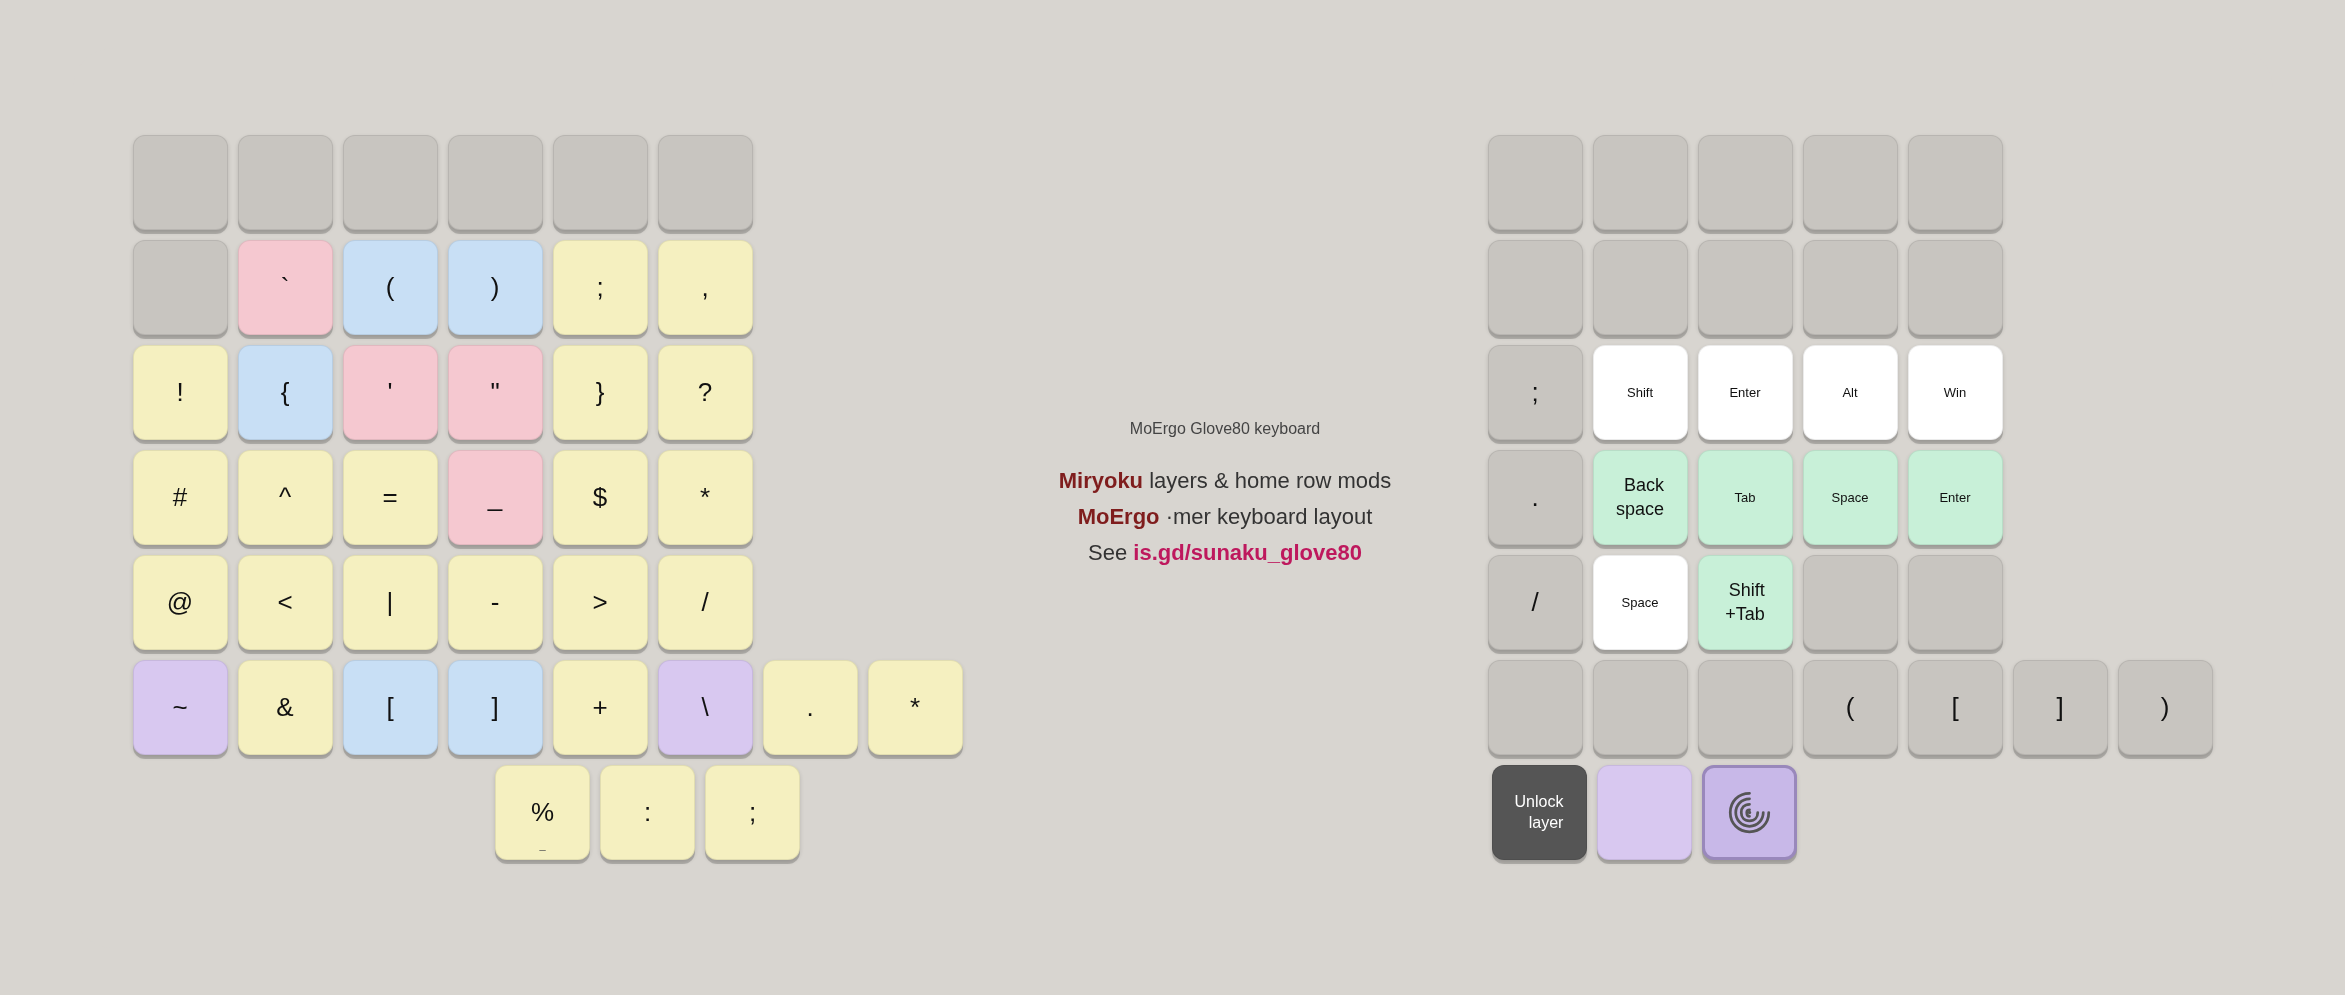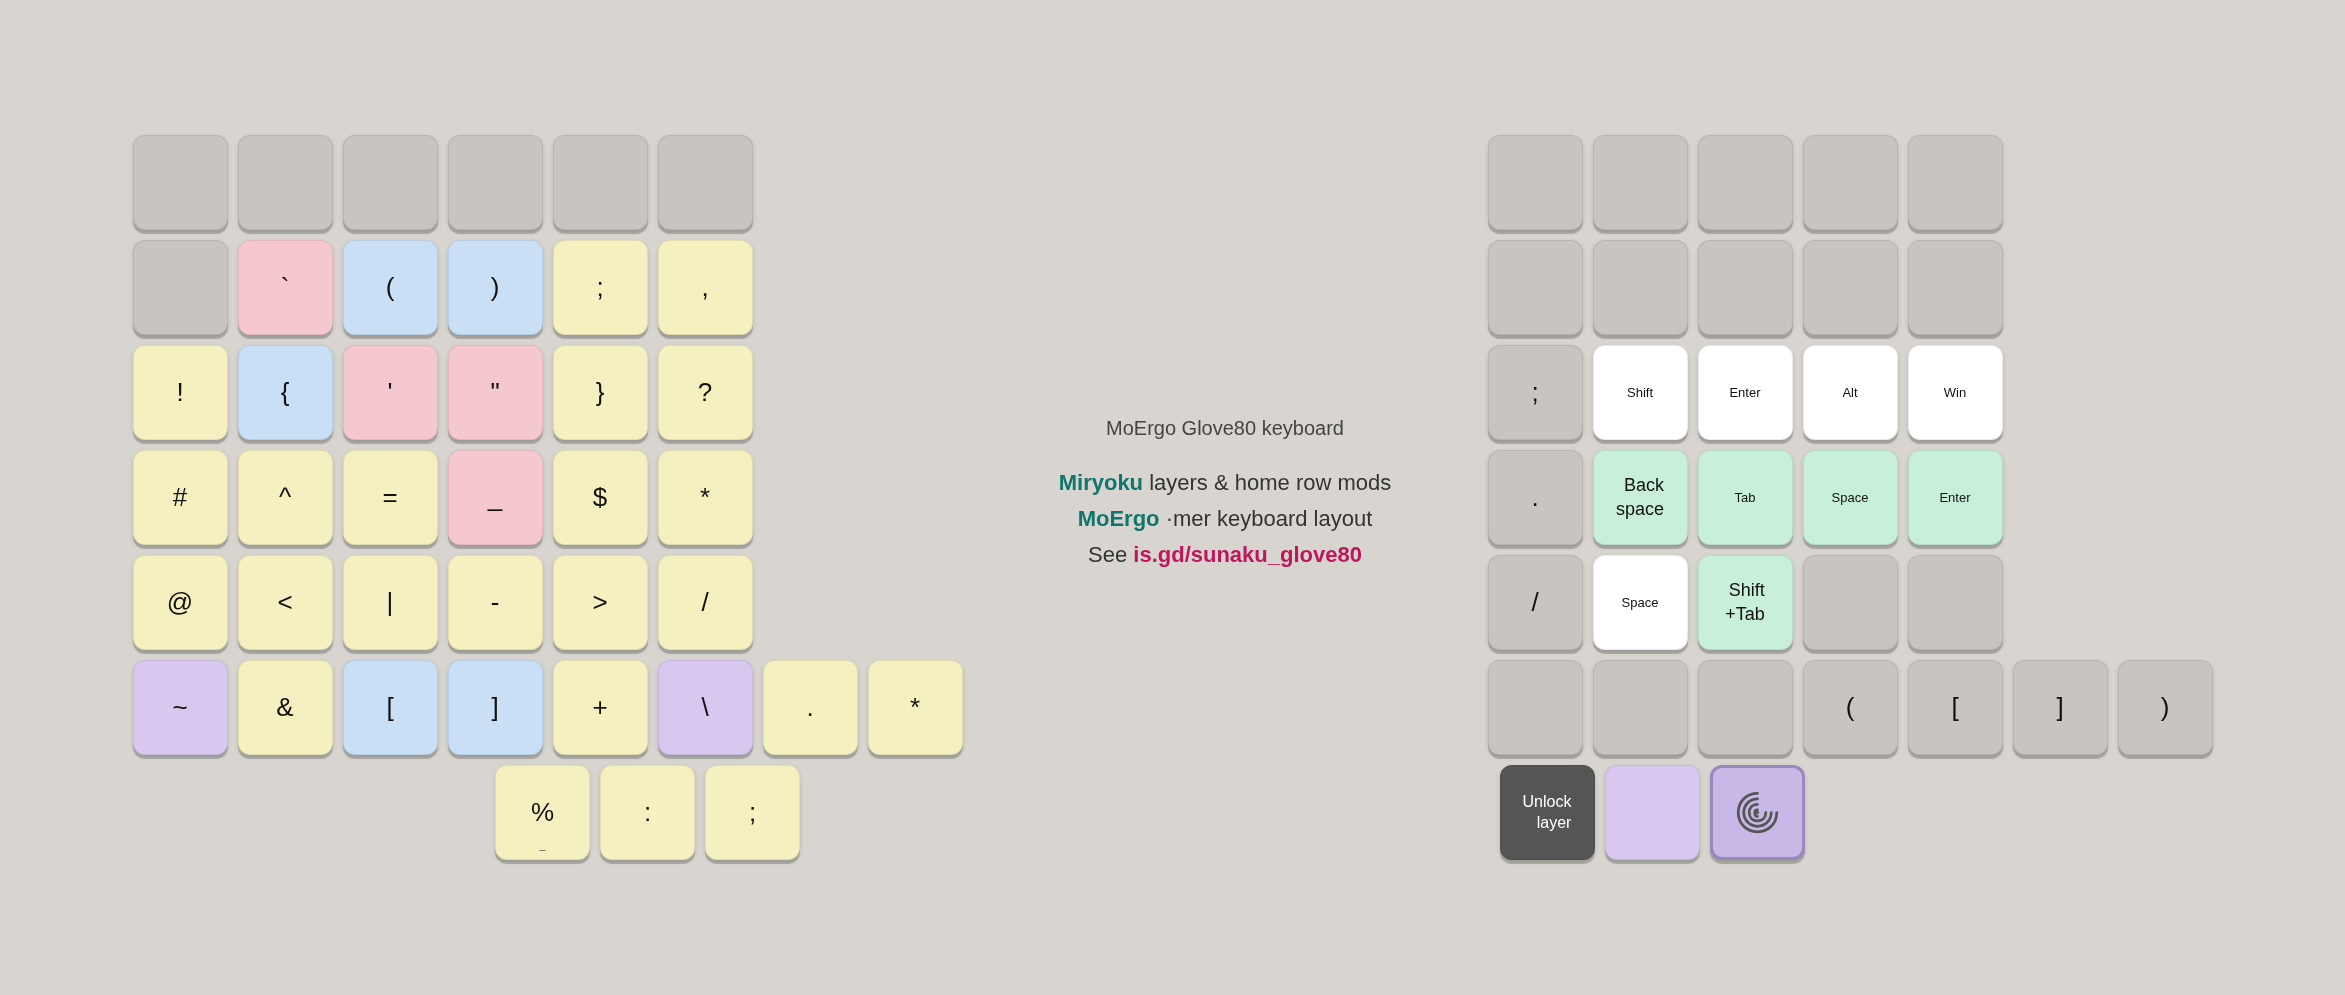--- a/index.html
+++ b/index.html
@@ -78,31 +78,31 @@
       padding: 20px;
       flex-shrink: 0;
     }
     .center-text h1 {
       font-size: 60px;
       font-weight: 700;
       color: #1a1a1a;
       margin-bottom: 8px;
     }
     .center-text .subtitle {
-      font-size: 20px;
+      font-size: 16px;
       color: #444;
       margin-bottom: 30px;
     }
     .center-text .line {
       font-size: 22px;
       color: #333;
       margin-bottom: 10px;
     }
     .center-text .highlight {
-      color: #0f766e;
+      color: #7f1d1d;
       font-weight: 600;
     }
     .center-text a {
       color: #be185d;
       font-weight: 700;
       text-decoration: none;
     }
     .key-multiline {
       font-size: 18px;
       text-align: right;
@@ -343,21 +343,21 @@
           <span>[</span>
         </div>
       <div class="key key-gray">
           <span>]</span>
         </div>
       <div class="key key-gray">
           <span>)</span>
         </div>
     </div>
 
-    <div class="row" style="justify-content: flex-start; margin-left: 12px;">
+    <div class="row" style="justify-content: flex-start; margin-left: 4px;">
       <div class="key key-dark">
           <span class="key-small-label key-multiline" style="color:#fff; font-size:16px;">Unlock<br>layer</span>
         </div>
       <div class="key key-purple"></div>
       <div class="key" style="background: #c8b8e8; border: 3px solid #9988bb;">
           <svg width="55" height="55" viewBox="0 0 100 100" fill="none" xmlns="http://www.w3.org/2000/svg">
     <path d="M50 15 C30 15, 15 30, 15 50 C15 70, 30 85, 50 85 C70 85, 85 70, 85 50" stroke="#555" stroke-width="5" stroke-linecap="round" fill="none"></path>
     <path d="M50 25 C35 25, 25 37, 25 50 C25 63, 35 75, 50 75 C65 75, 75 63, 75 50" stroke="#555" stroke-width="5" stroke-linecap="round" fill="none"></path>
     <path d="M50 35 C40 35, 35 42, 35 50 C35 58, 40 65, 50 65 C60 65, 65 58, 65 50" stroke="#555" stroke-width="5" stroke-linecap="round" fill="none"></path>
     <path d="M50 45 C46 45, 45 47, 45 50 C45 55, 47 57, 50 57" stroke="#555" stroke-width="5" stroke-linecap="round" fill="none"></path>

